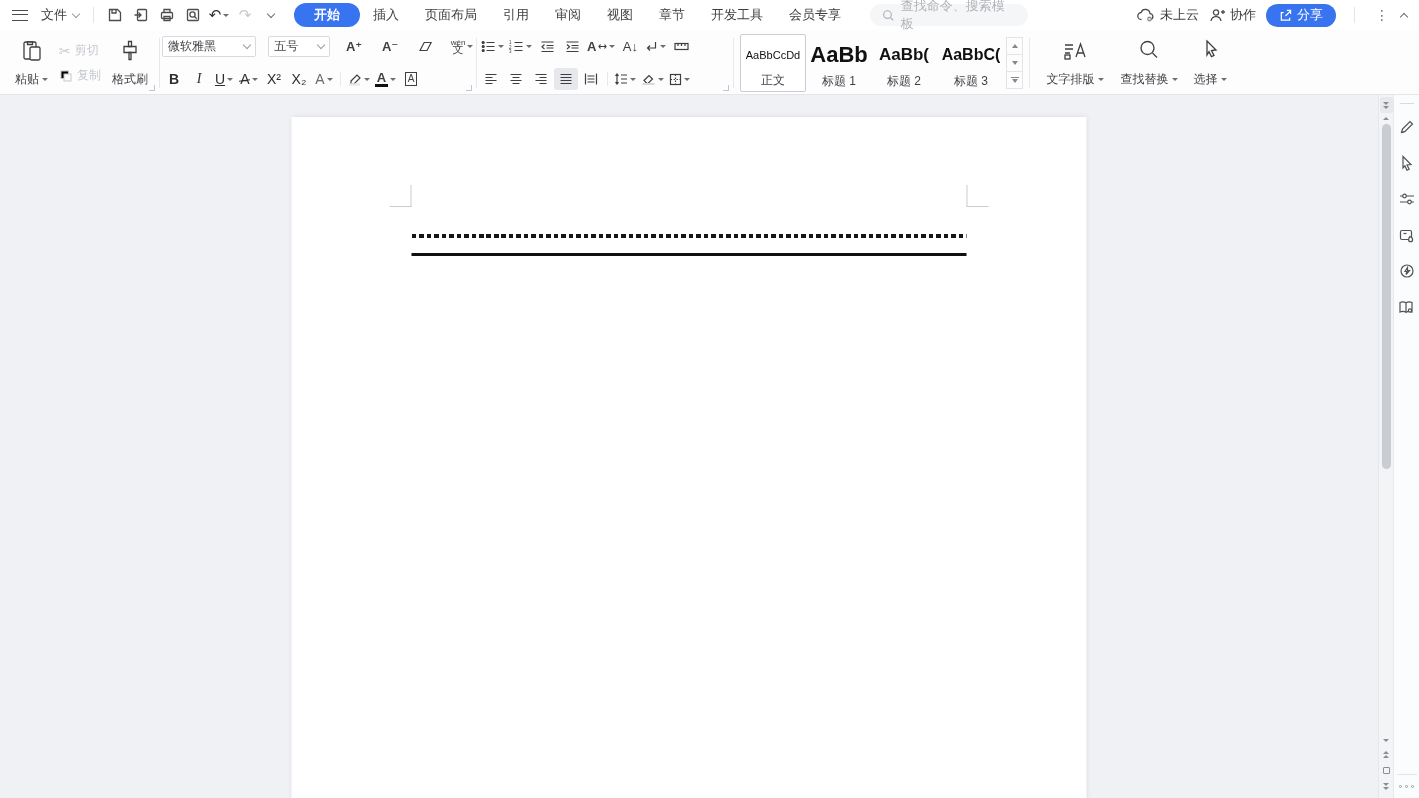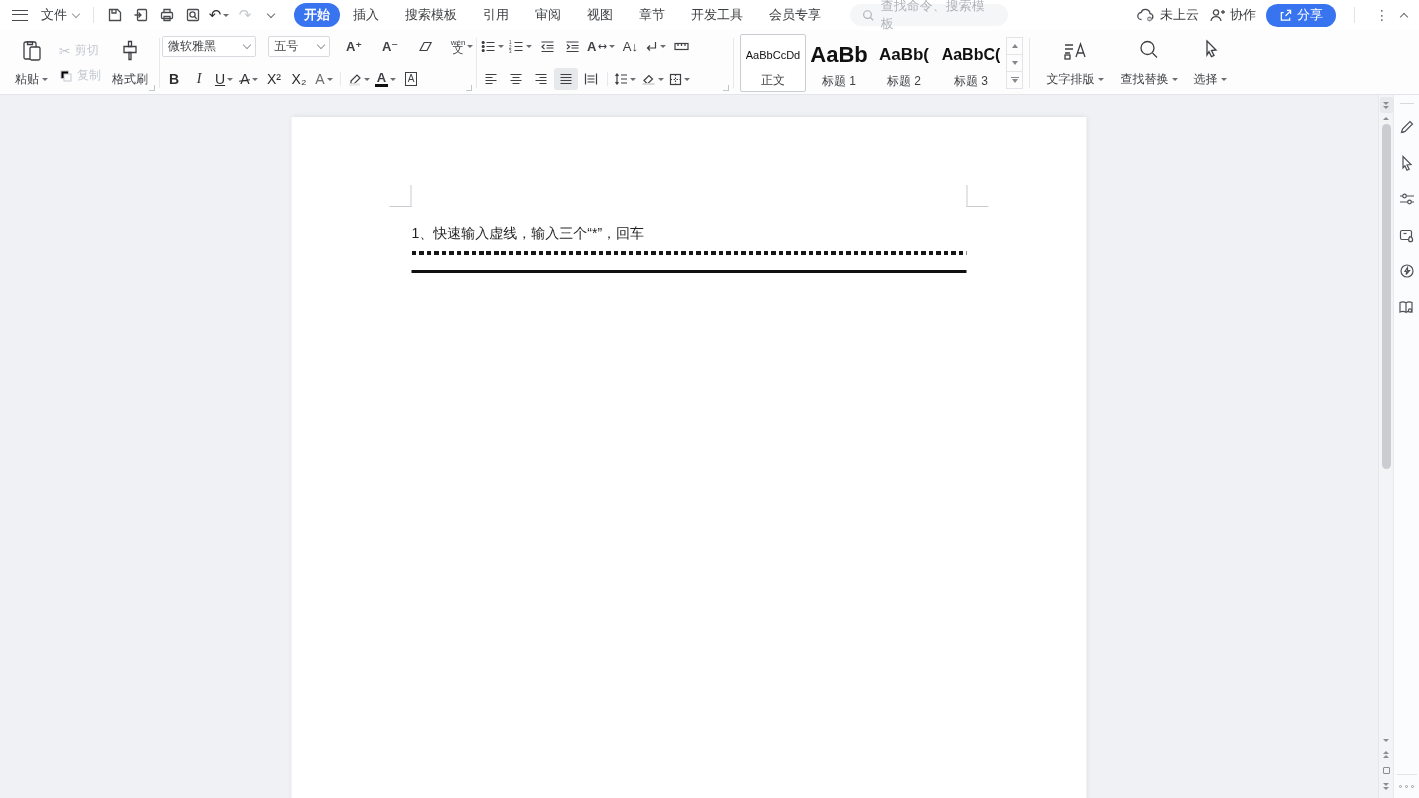--- a/index.html
+++ b/index.html
@@ -20,21 +20,21 @@
   .cv-up { transform:rotate(225deg); margin-top:3px; }
   .vdiv { width:1px; height:16px; background:#e2e4e7; margin:0 8px; }
   .qbtn { width:26px; height:24px; display:flex; align-items:center; justify-content:center;
     border-radius:3px; color:#4a4c4f; cursor:pointer; }
   .qbtn svg { stroke:#4a4c4f; fill:none; stroke-width:1.3; }
   .qbtn.disabled { color:#c4c8ce; }
   .undo-caret { width:0;height:0;border-left:3px solid transparent;border-right:3px solid transparent;
     border-top:3.5px solid #6b6e72; margin-left:2px; }
   .tabs { display:flex; align-items:center; margin-left:10px; }
   .tab { padding:4px 13px; cursor:pointer; white-space:nowrap; }
-  .tab.active { background:#3873f0; color:#fff; border-radius:13px; padding:3px 10px;
+  .tab.active { background:#3873f0; color:#fff; border-radius:13px; padding:3px 20px;
     font-weight:bold; }
   .searchbox { display:flex; align-items:center; gap:6px; background:#f5f6f8;
     border-radius:13px; height:22px; padding:0 12px; margin-left:16px; width:158px;
     color:#b0b3b8; cursor:text; }
   .searchbox svg { stroke:#b0b3b8; fill:none; stroke-width:1.3; }
   .tb-right { margin-left:auto; display:flex; align-items:center; gap:10px; }
   .tbr-item { display:flex; align-items:center; gap:5px; cursor:pointer; color:#3d3f42; }
   .tbr-item svg { stroke:#4a4c4f; fill:none; stroke-width:1.3; }
   .sharebtn { display:flex; align-items:center; gap:5px; background:#3873f0; color:#fff;
     border-radius:13px; height:23px; padding:0 13px; cursor:pointer; }
@@ -182,21 +182,21 @@
     <span class="qbtn disabled">
       <span class="glyph" style="font-size:15px;color:#c4c8ce">↷</span>
     </span>
     <span class="qbtn">
       <span class="cv" style="border-color:#6b6e72"></span>
     </span>
 
     <div class="tabs">
       <span class="tab active">开始</span>
       <span class="tab">插入</span>
-      <span class="tab">搜索模板</span>
+      <span class="tab">页面布局</span>
       <span class="tab">引用</span>
       <span class="tab">审阅</span>
       <span class="tab">视图</span>
       <span class="tab">章节</span>
       <span class="tab">开发工具</span>
       <span class="tab">会员专享</span>
     </div>
 
     <div class="searchbox">
       <svg width="13" height="13" viewBox="0 0 14 14">
@@ -522,21 +522,20 @@
     </div>
   </div>
 
   <div class="content">
 
     <div class="docarea">
       <div class="page">
         <span class="cropmark crop-l"></span>
         <span class="cropmark crop-r"></span>
         <div class="doctext">
-          <div class="docline">1、快速输入虚线，输入三个“*”，回车</div>
           <div class="sep-dotted"></div>
           <div class="sep-solid"></div>
         </div>
       </div>
     </div>
 
     <div class="scrollcol">
       <span class="sc-top">
         <span class="dblcv">
             <span class="tri-d-sm"></span>

